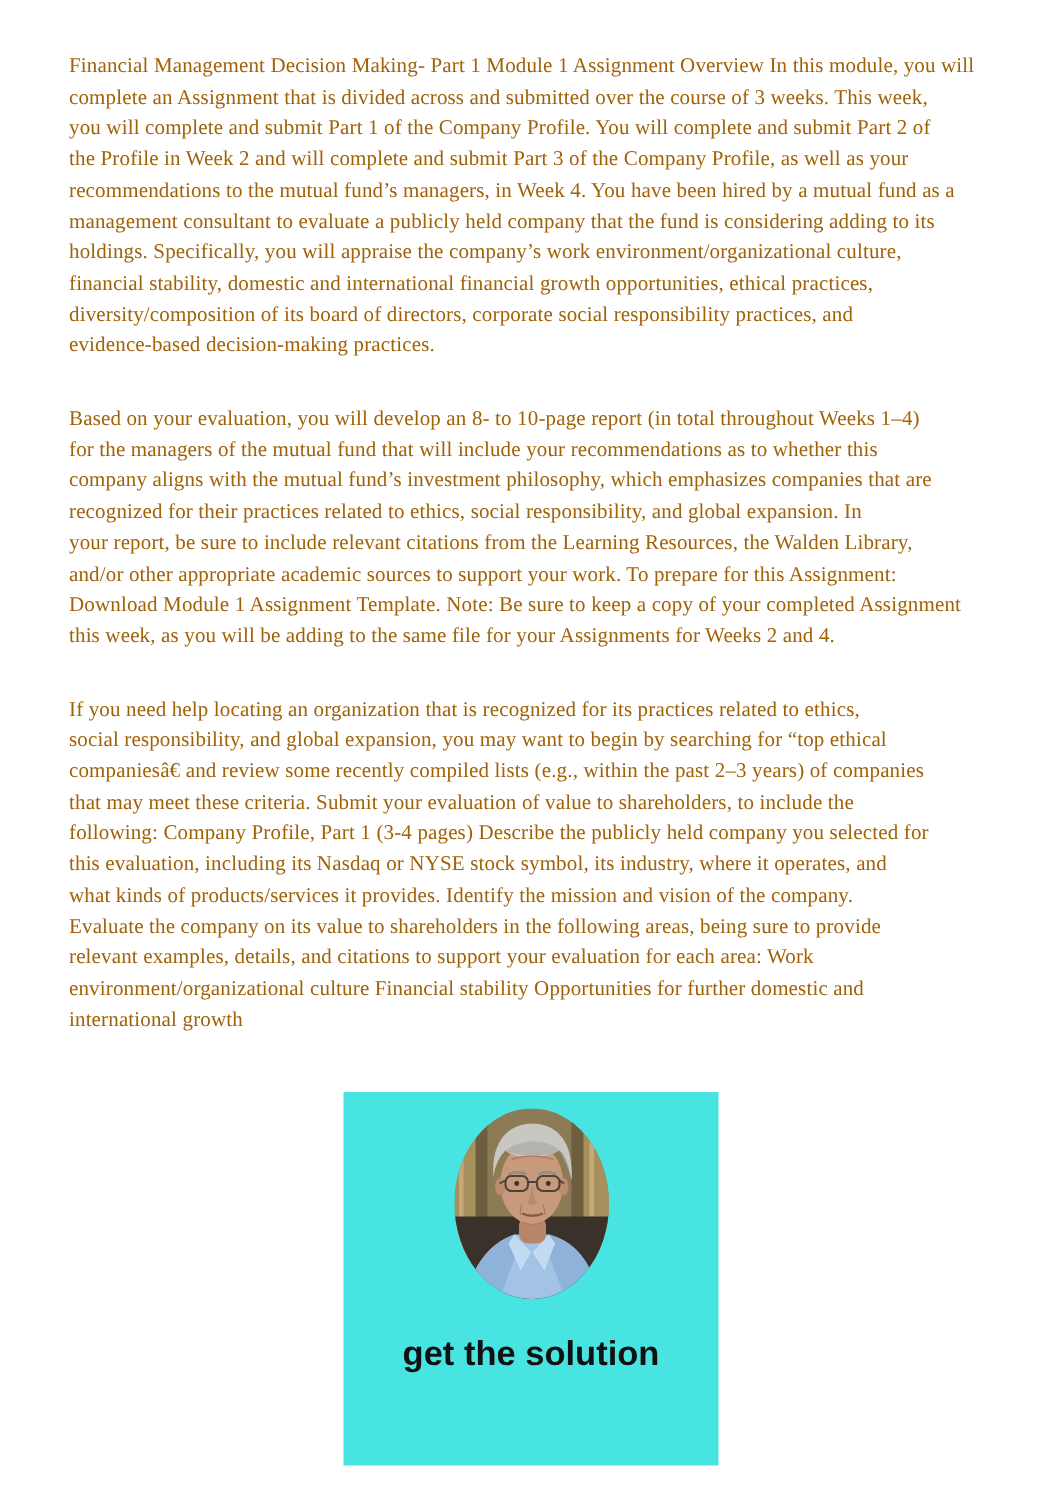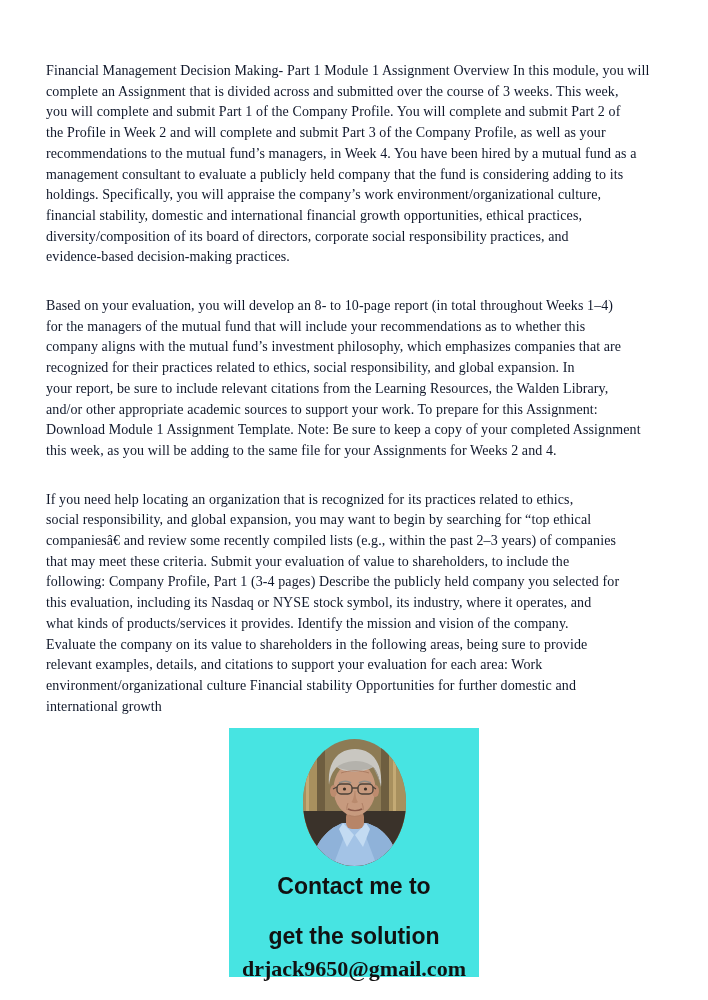--- a/index.html
+++ b/index.html
@@ -9,22 +9,21 @@
     height: 1000px;
     position: relative;
     font-family: "Liberation Serif", serif;
     overflow: hidden;
   }
   .doc-text {
     position: absolute;
     left: 46px;
     top: 35px;
     width: 660px;
-    color: #0f172a;
-    margin-top: 26px;
+    color: #a16207;
   }
   .doc-text p {
     font-size: 14px;
     line-height: 20.7px;
     white-space: pre;
     margin-bottom: 28px;
     letter-spacing: 0.1px;
   }
   .promo-box {
     position: absolute;
@@ -148,16 +147,14 @@
       <path d="M51.5,52 C51,58 50,61 48.5,63 C50,64.5 54,64.5 55,63 C53.5,61 52.5,58 52.5,52" fill="#b98a6d"></path>
 
       <path d="M45,64 C44,67 43.5,69 44,71 M59,64 C60,67 60.5,69 60,71" stroke="#aa7a5f" stroke-width="0.8" fill="none"></path>
 
       <path d="M45,70 C49,72 55,72 59,70" stroke="#8a5948" stroke-width="1.6" fill="none"></path>
 
       <path d="M46,76 C49,78 55,78 58,76" stroke="#b08165" stroke-width="0.9" fill="none"></path>
     </g>
   </svg>
 
-  <div class="promo-line first">Contact me to</div>
   <div class="promo-line">get the solution</div>
-  <div class="promo-email">drjack9650@gmail.com</div>
 </div>
 
 </body></html>

